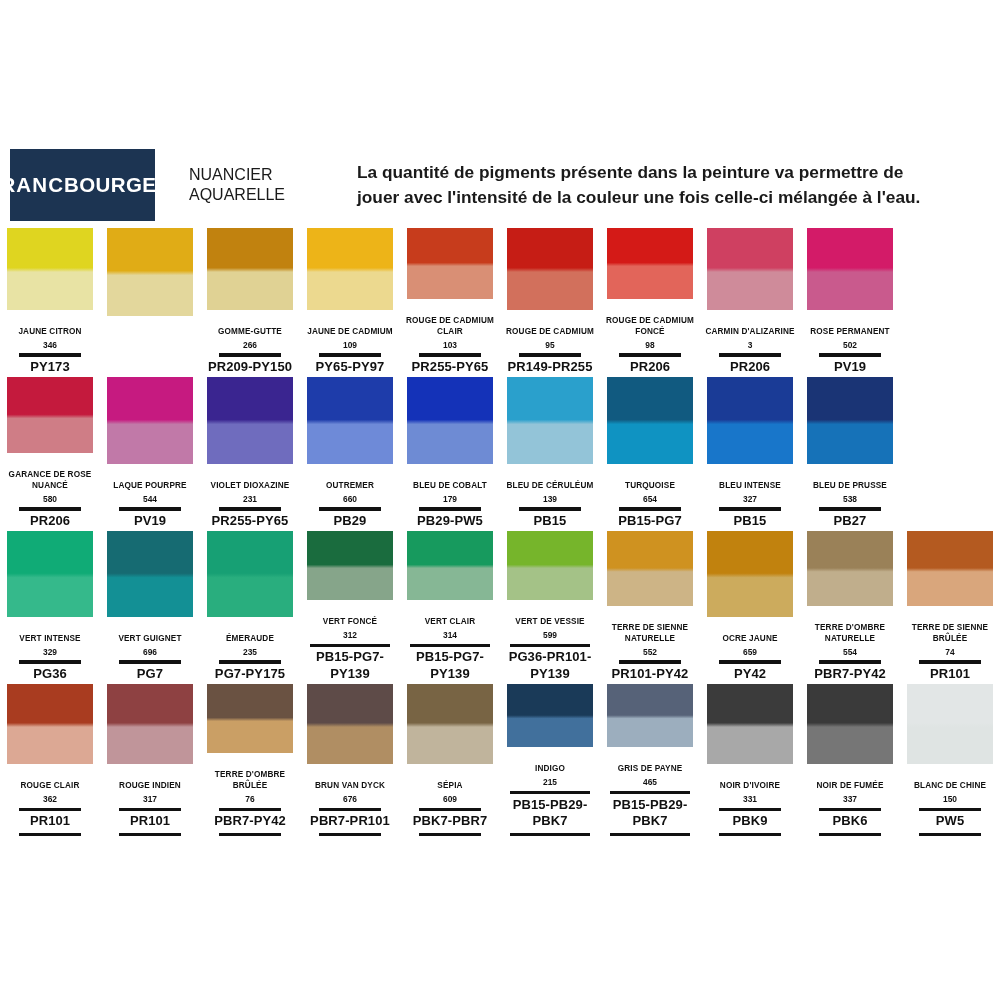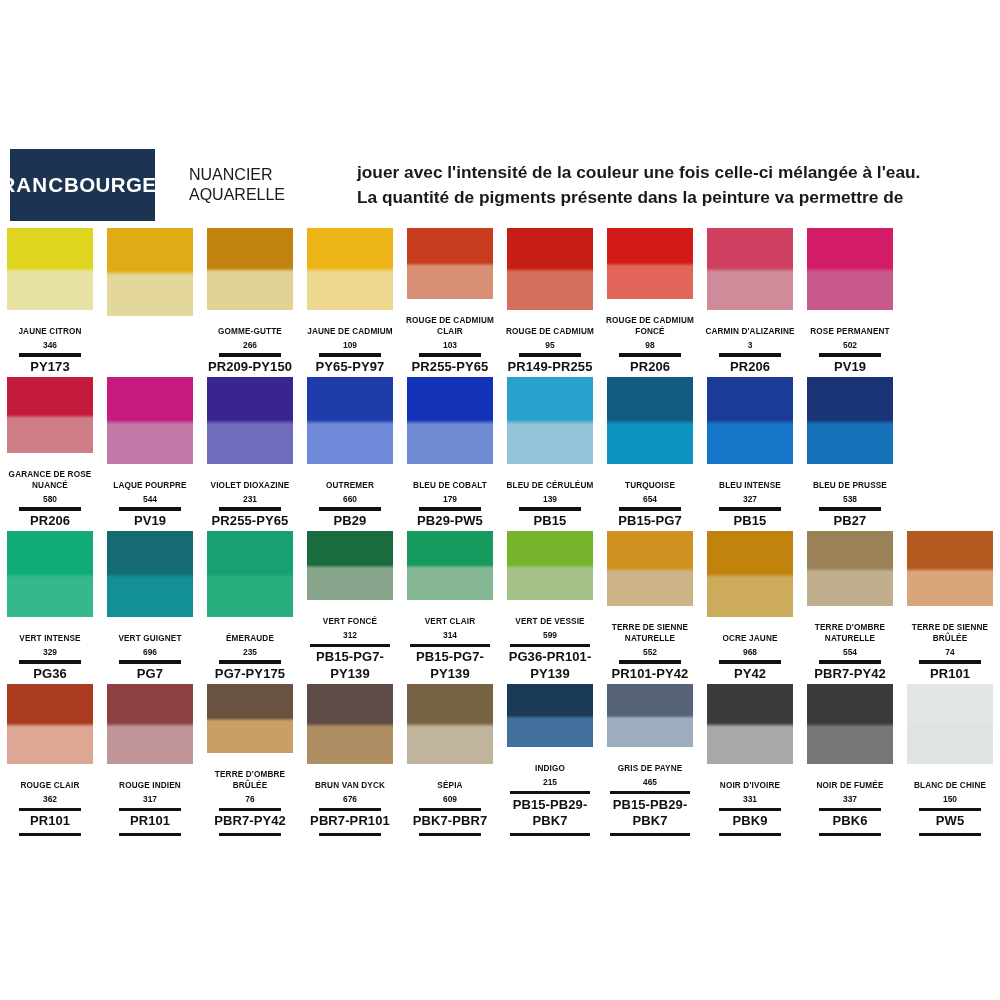--- a/index.html
+++ b/index.html
@@ -174,22 +174,22 @@
     <div class="logo-box">
       <div class="logo-line1">LEFRANC</div>
       <div class="logo-line2">BOURGEOIS</div>
       <div class="logo-line3">P A R I S</div>
     </div>
     <div class="chart-title">
       <div>NUANCIER</div>
       <div>AQUARELLE</div>
     </div>
     <div class="tagline">
+      <div>La quantité de pigments présente dans la peinture va permettre de</div>
       <div>jouer avec l'intensité de la couleur une fois celle-ci mélangée à l'eau.</div>
-      <div>La quantité de pigments présente dans la peinture va permettre de</div>
     </div>
   </div>
 
   <div class="grid" id="grid">
       <div class="row row-0">
         <div class="cell">
           <div class="swatch">
             <div class="top" style="background: linear-gradient(rgb(223, 213, 32) 0%, rgb(223, 213, 32) 70%, rgb(223, 213, 32) 100%);"></div>
             <div class="bot" style="background: linear-gradient(rgb(232, 227, 164) 0%, rgb(232, 227, 164) 100%);"></div>
             <div class="blend" style="background: linear-gradient(rgb(223, 213, 32) 0%, rgb(223, 213, 32) 42%, rgb(232, 227, 164) 62%, rgb(232, 227, 164) 100%);"></div>
@@ -512,21 +512,21 @@
           </div>
         </div>
         <div class="cell">
           <div class="swatch">
             <div class="top" style="background: linear-gradient(rgb(193, 130, 14) 0%, rgb(193, 130, 14) 70%, rgb(193, 130, 14) 100%);"></div>
             <div class="bot" style="background: linear-gradient(rgb(204, 171, 93) 0%, rgb(204, 171, 93) 100%);"></div>
             <div class="blend" style="background: linear-gradient(rgb(193, 130, 14) 0%, rgb(193, 130, 14) 42%, rgb(204, 171, 93) 62%, rgb(204, 171, 93) 100%);"></div>
           </div>
           <div class="label-block">
             <div class="sw-name name-1line">OCRE JAUNE</div>
-            <div class="sw-code">968</div>
+            <div class="sw-code">659</div>
             <div class="rule"></div>
             <div class="sw-pig">PY42</div>
           </div>
         </div>
         <div class="cell">
           <div class="swatch">
             <div class="top" style="background: linear-gradient(rgb(154, 129, 88) 0%, rgb(154, 129, 88) 70%, rgb(154, 129, 88) 100%);"></div>
             <div class="bot" style="background: linear-gradient(rgb(192, 174, 140) 0%, rgb(192, 174, 140) 100%);"></div>
             <div class="blend" style="background: linear-gradient(rgb(154, 129, 88) 0%, rgb(154, 129, 88) 42%, rgb(192, 174, 140) 62%, rgb(192, 174, 140) 100%);"></div>
           </div>

